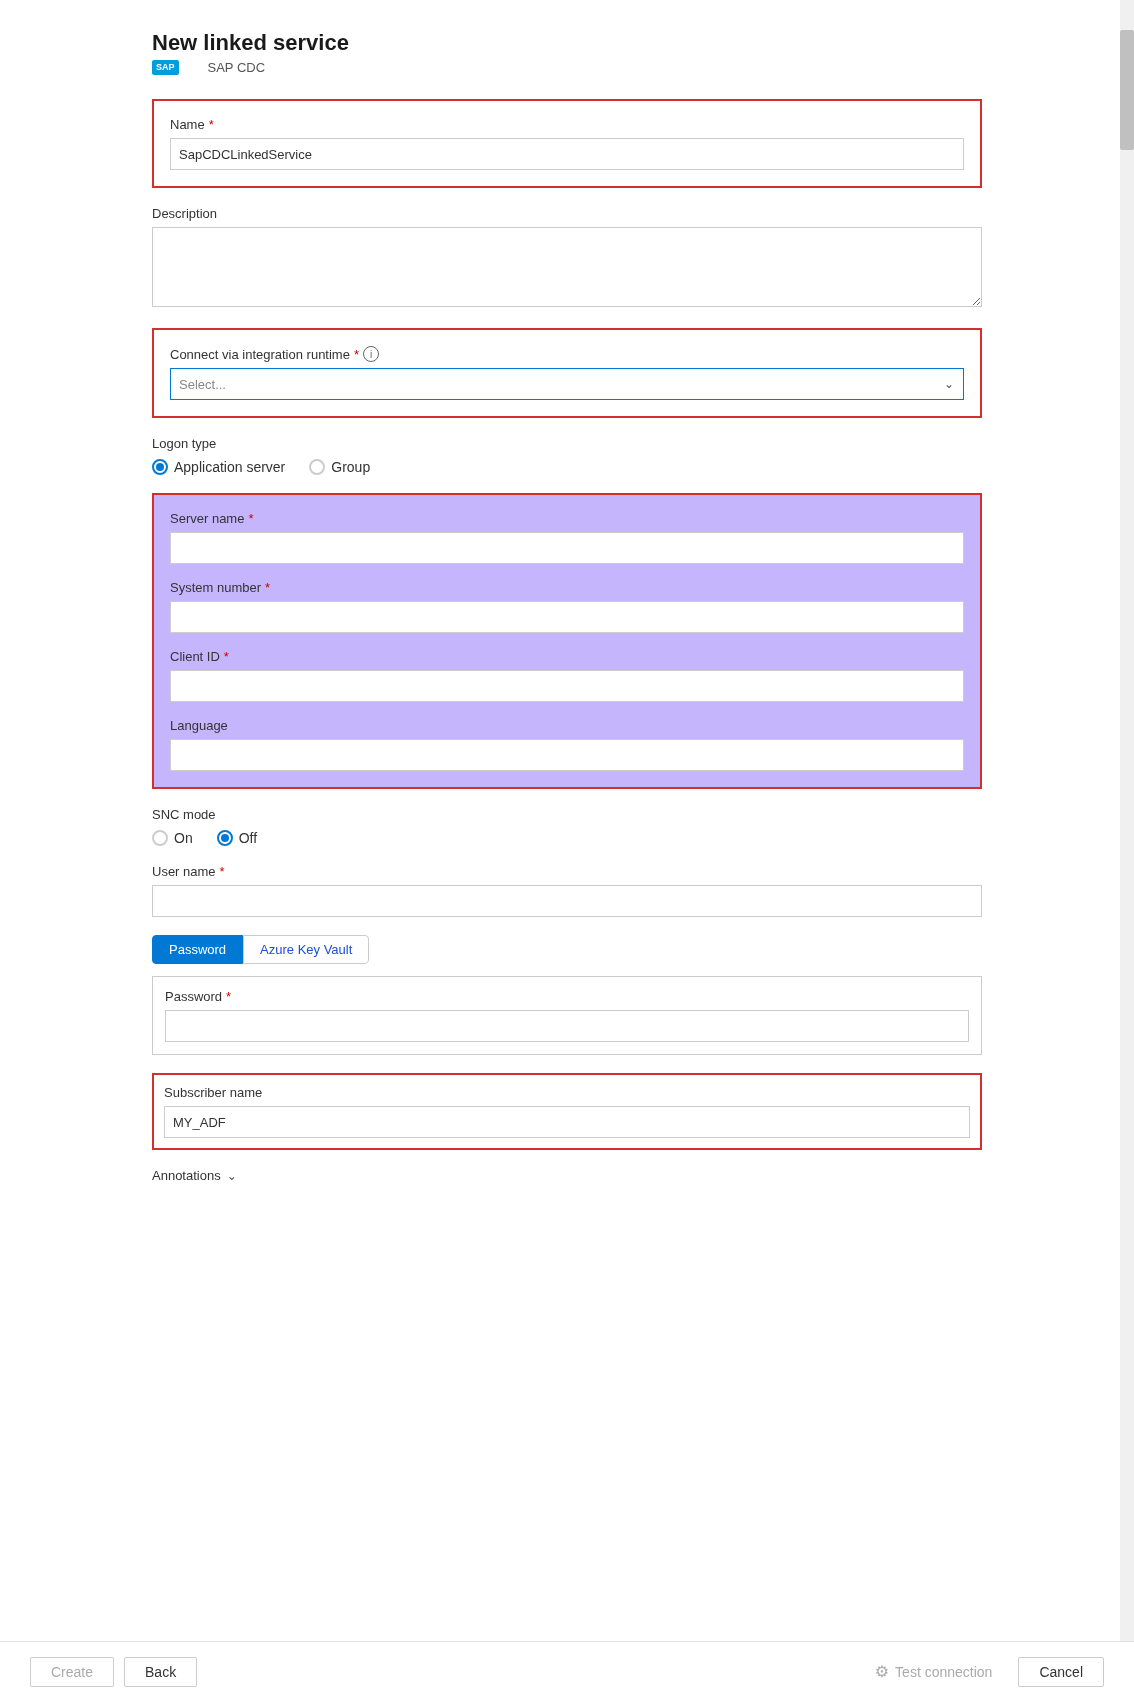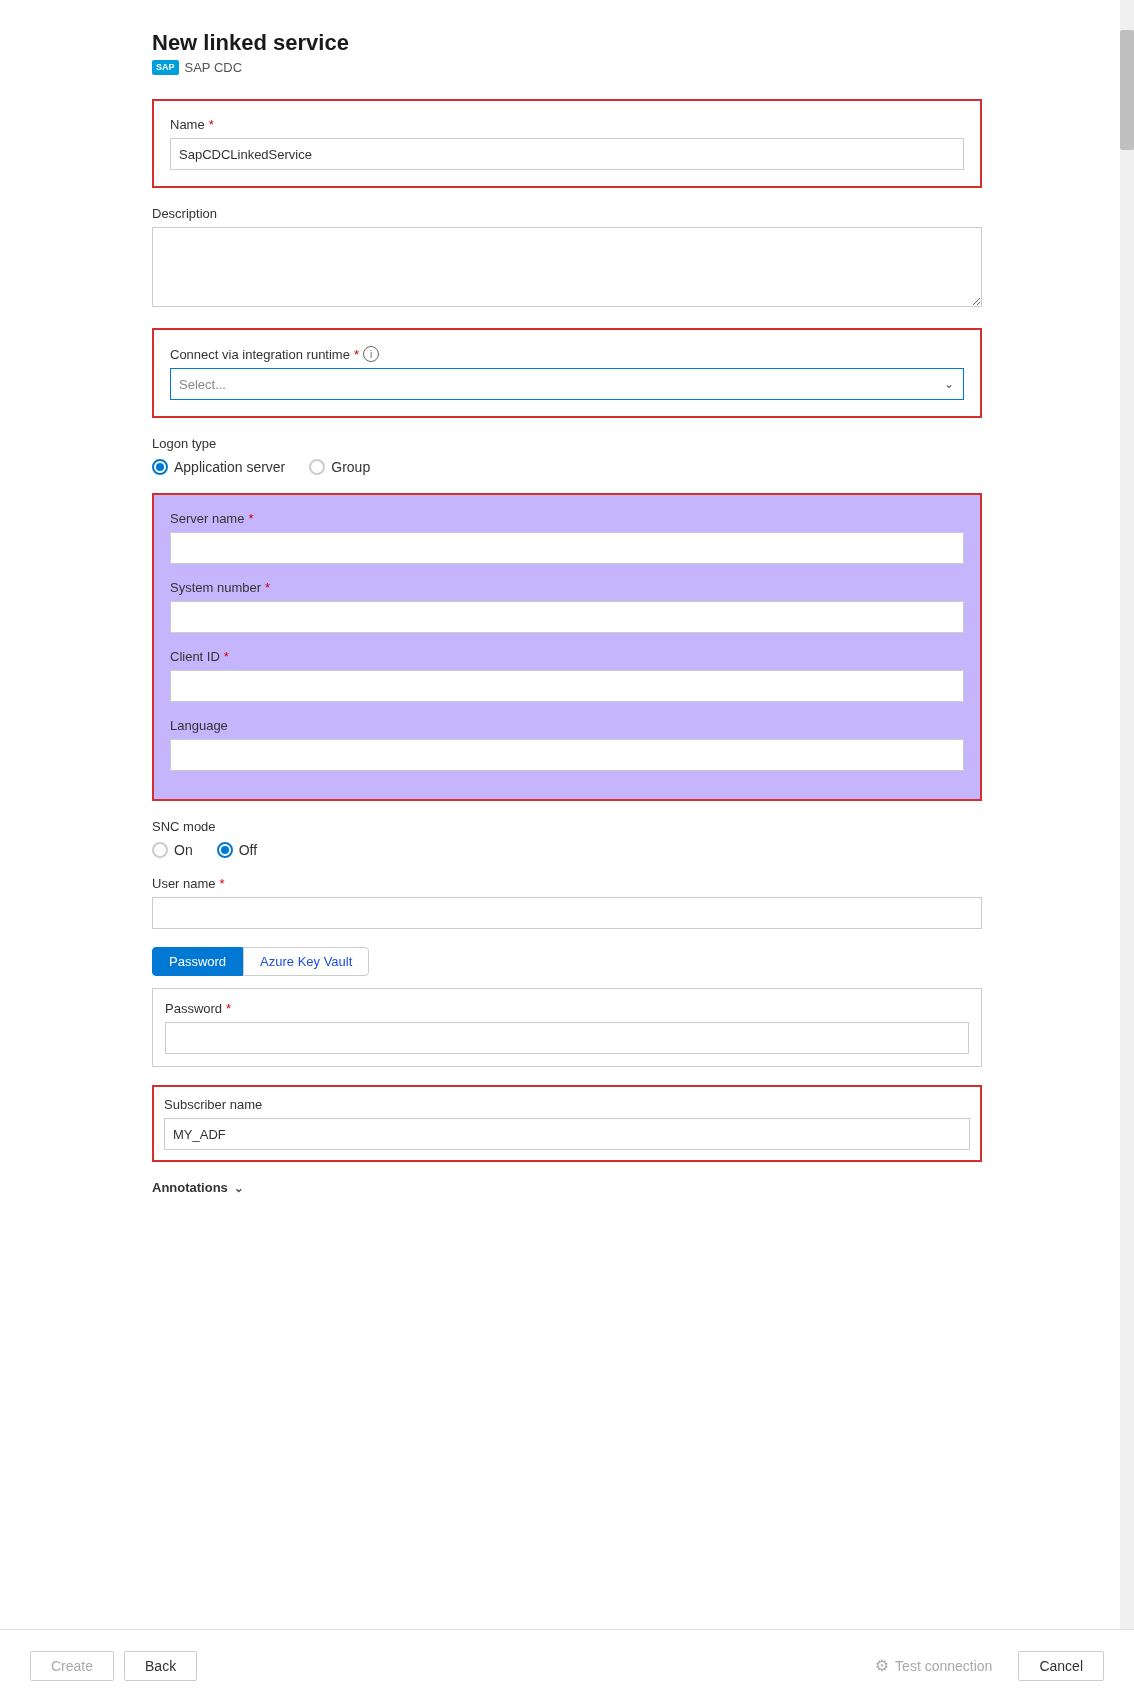--- a/index.html
+++ b/index.html
@@ -33,20 +33,21 @@
       background: #009FDB;
       color: white;
       font-size: 9px;
       font-weight: 700;
       padding: 2px 4px;
       border-radius: 2px;
     }
     .sap-label {
       font-size: 13px;
       color: #555;
+      margin-left: 23px;
     }
     .scrollbar {
       position: absolute;
       right: 0;
       top: 0;
       width: 14px;
       height: 100%;
       background: #f0f0f0;
     }
     .scrollbar-thumb {
@@ -177,21 +178,21 @@
     .server-section {
       border: 2px solid #d32f2f;
       padding: 16px;
       margin-bottom: 18px;
       background: #c4b5fd;
     }
     .server-field {
       margin-bottom: 16px;
     }
     .server-field:last-child {
-      margin-bottom: 12px;
+      margin-bottom: 0;
     }
     .snc-section {
       margin-bottom: 18px;
     }
     .tab-group {
       display: flex;
       gap: 0;
       margin-bottom: 12px;
       align-items: center;
     }
@@ -214,33 +215,33 @@
       color: #1d4ed8;
       background: #fff;
     }
     .subscriber-section {
       border: 2px solid #d32f2f;
       padding: 10px;
       margin-bottom: 18px;
     }
     .annotations-label {
       font-size: 13px;
-      font-weight: 700;
+      font-weight: 400;
       color: #333;
       margin-bottom: 6px;
       display: flex;
       align-items: center;
       gap: 6px;
     }
     .bottom-bar {
       position: absolute;
       bottom: 0;
       left: 0;
       width: 100%;
-      height: 72px;
+      height: 60px;
       background: #fff;
       border-top: 1px solid #e0e0e0;
       display: flex;
       align-items: center;
       padding: 0 30px;
       gap: 10px;
     }
     .btn {
       padding: 6px 20px;
       font-size: 14px;

